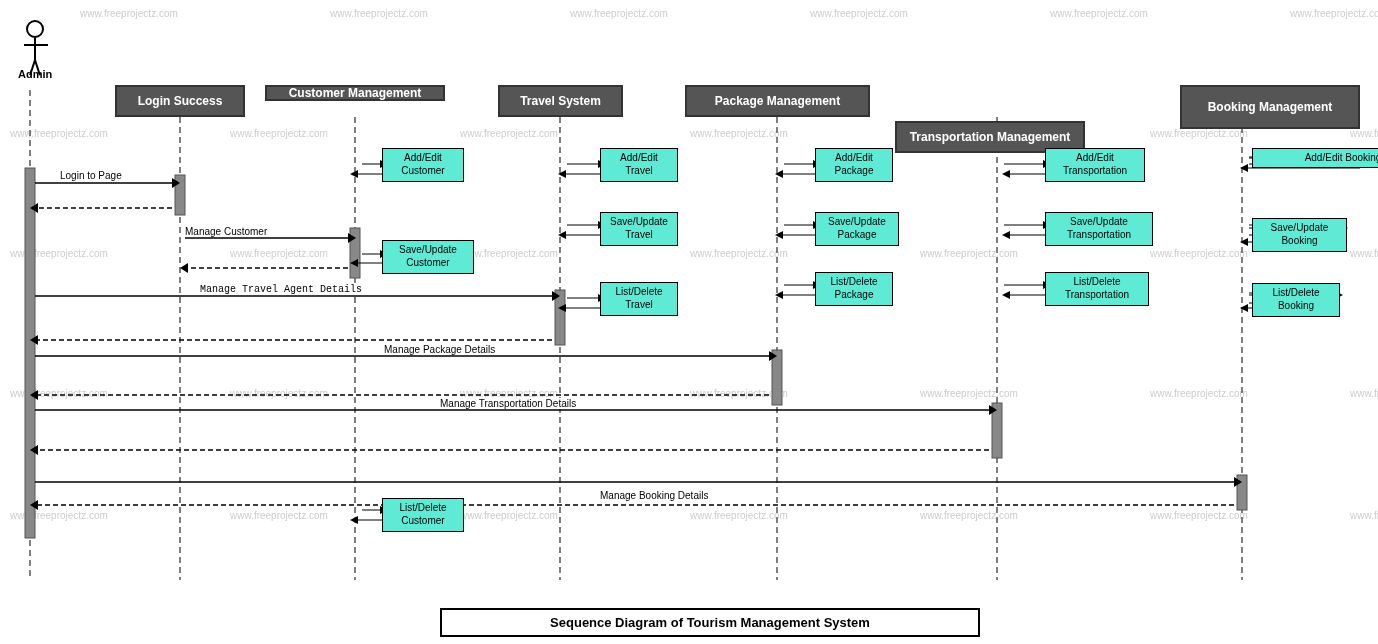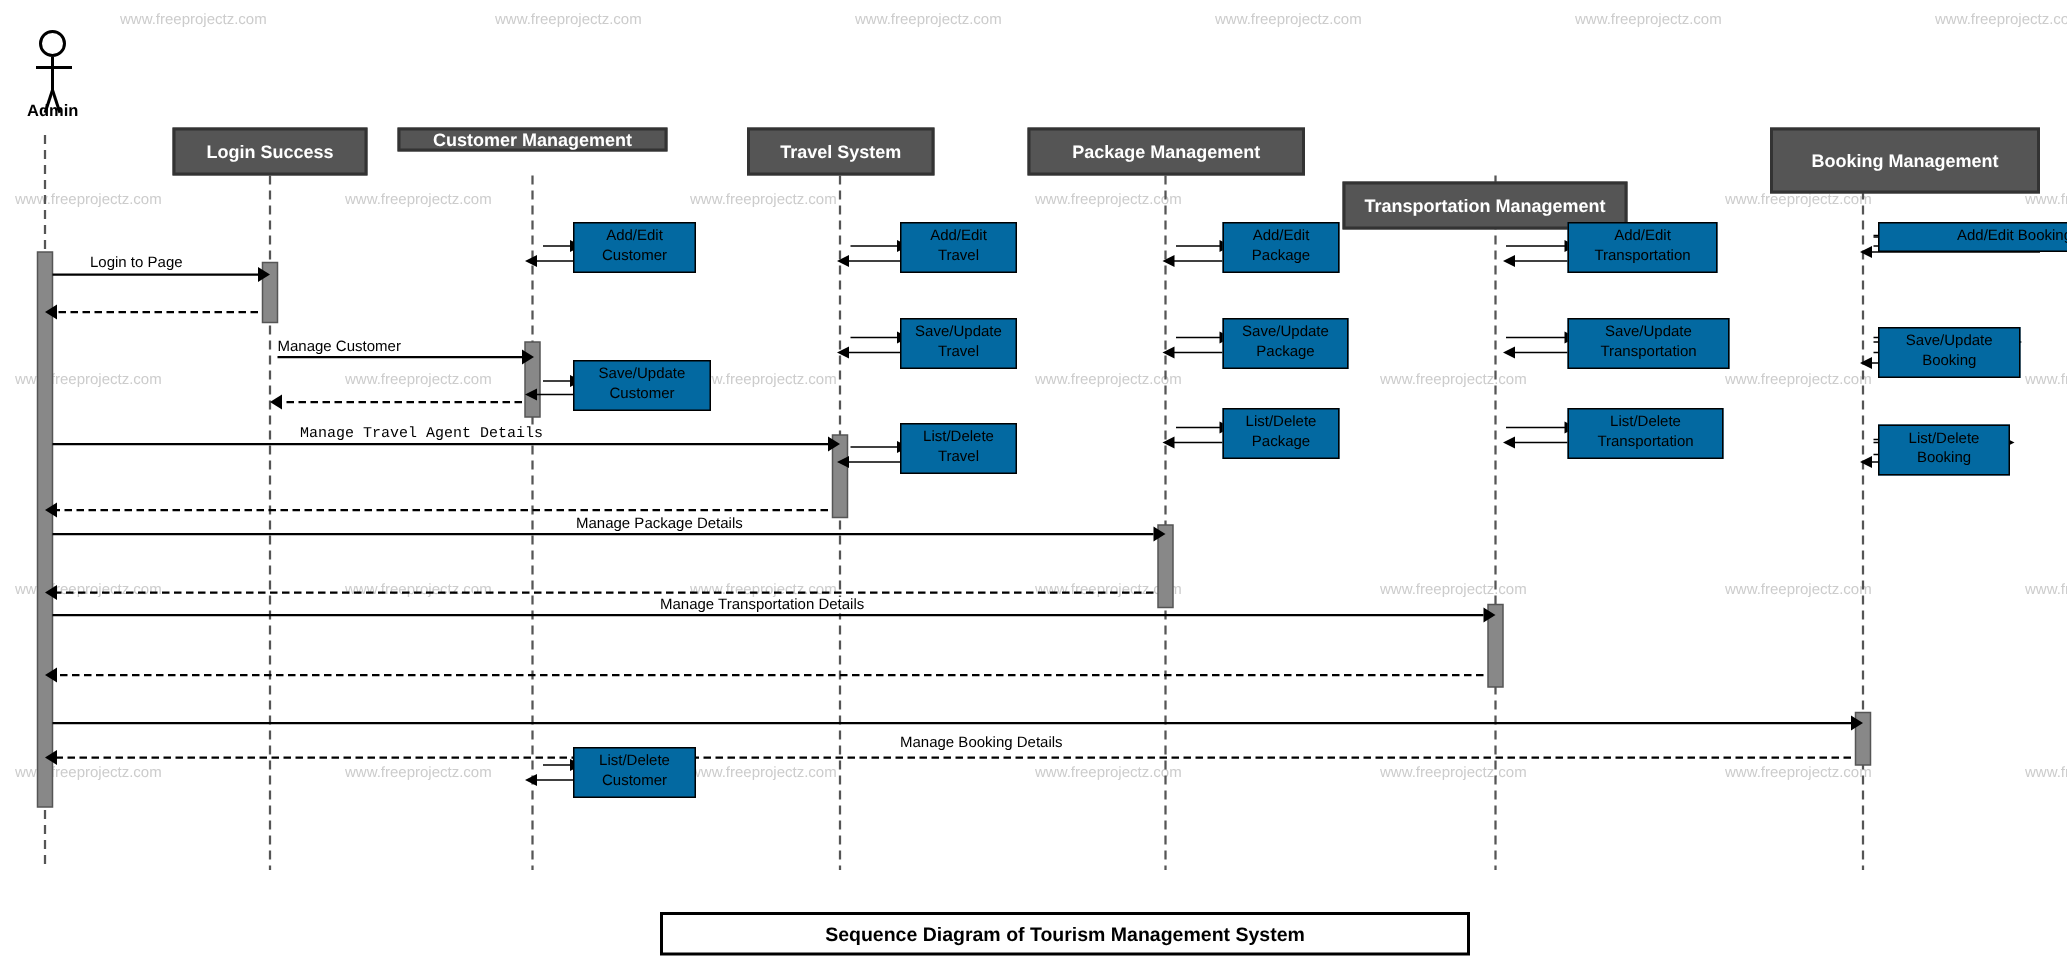--- a/index.html
+++ b/index.html
@@ -57,21 +57,21 @@
       position: absolute;
       font-size: 10px;
       white-space: nowrap;
       background: #fff;
     }
 
     
     .note-box {
       position: absolute;
       border: 1.5px solid #000;
-      background: #0369a1;
+      background: #5eead4;
       font-size: 10px;
       padding: 2px 4px;
       text-align: center;
     }
 
     
     .diagram-title {
       position: absolute;
       border: 2px solid #000;
       background: #fff;

